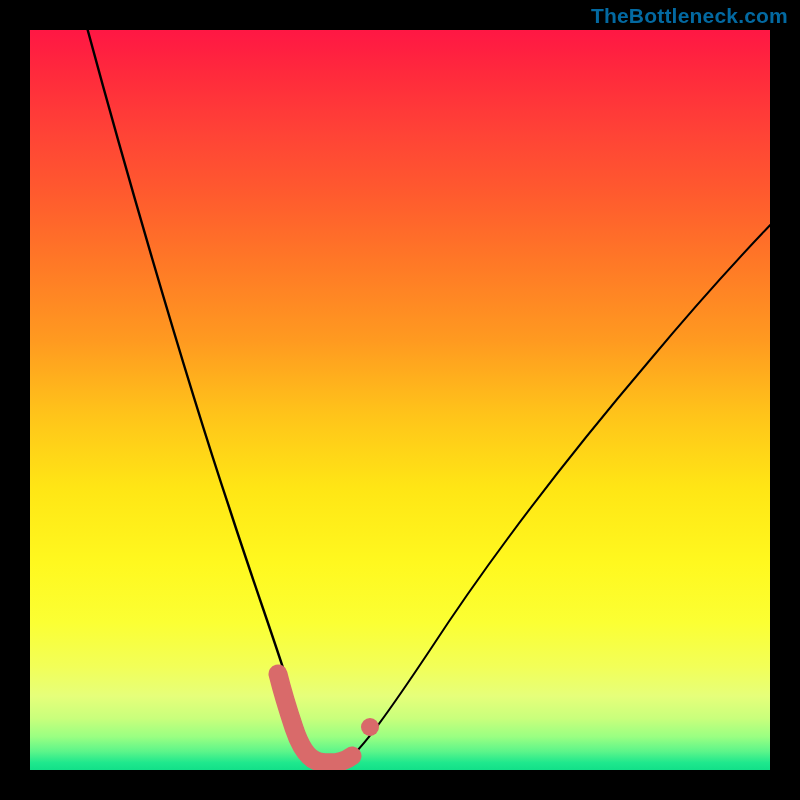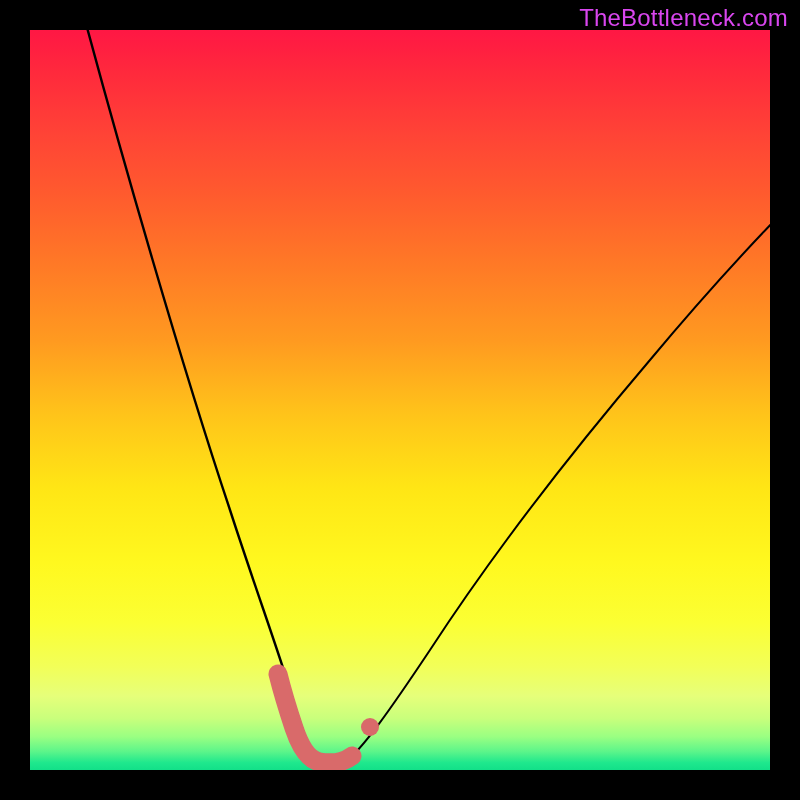--- a/index.html
+++ b/index.html
@@ -59,23 +59,23 @@
     position: absolute;
     left: 0;
     top: 0;
     width: 740px;
     height: 740px;
   }
   .watermark {
     position: absolute;
     top: 4px;
     right: 12px;
-    color: #d946ef;
-    font-size: 24px;
-    font-weight: 400;
+    color: #0369a1;
+    font-size: 21px;
+    font-weight: 700;
     letter-spacing: 0.2px;
   }
 </style>
 </head>
 <body>
 
 <div class="frame">
 
   <div class="plot-area">
     <div class="gradient"></div>

